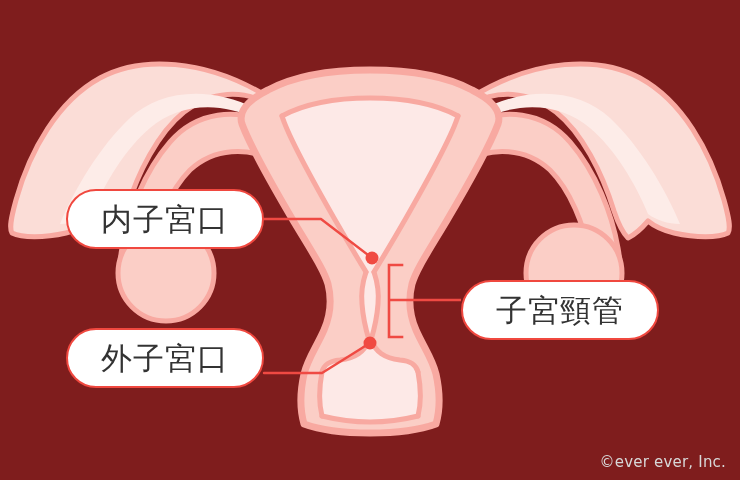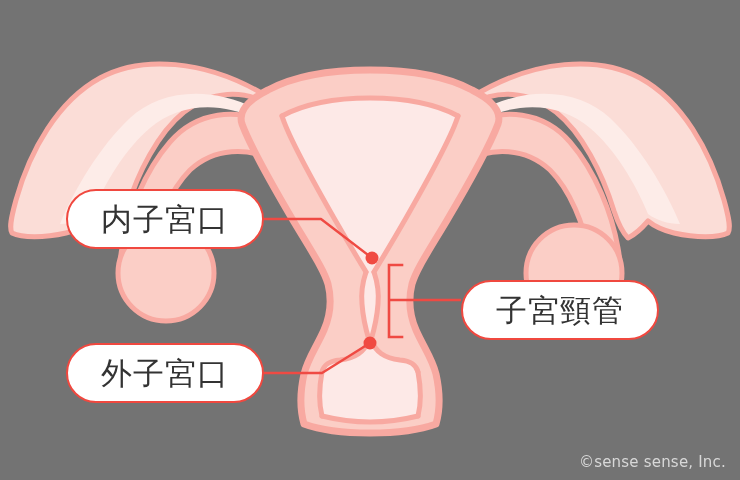--- a/index.html
+++ b/index.html
@@ -11,21 +11,21 @@
     width: 740px;
     height: 480px;
     background: #ffffff;
     font-family: "Liberation Sans", "DejaVu Sans", sans-serif;
     overflow: hidden;
   }
   #diagram-root {
     position: relative;
     width: 740px;
     height: 480px;
-    background: #737373;
+    background: #7f1d1d;
   }
   #anatomy-canvas {
     position: absolute;
     top: 0;
     left: 0;
     width: 740px;
     height: 480px;
     display: block;
   }
   .callout-label {
@@ -45,21 +45,21 @@
     font-family: "DejaVu Sans", "Liberation Sans", sans-serif;
   }
   #label-internal-os {
     left: 66px;
     top: 189px;
     width: 198px;
     height: 60px;
   }
   #label-external-os {
     left: 66px;
-    top: 343px;
+    top: 328px;
     width: 198px;
     height: 60px;
   }
   #label-cervical-canal {
     left: 461px;
     top: 280px;
     width: 198px;
     height: 60px;
   }
   #copyright-notice {
@@ -230,15 +230,15 @@
   </div>
 
   <div class="callout-label" id="label-external-os">
     <span>外子宮口</span>
   </div>
 
   <div class="callout-label" id="label-cervical-canal">
     <span>子宮頸管</span>
   </div>
 
-  <div id="copyright-notice">©sense sense, Inc.</div>
+  <div id="copyright-notice">©ever ever, Inc.</div>
 
 </div>
 
 </body></html>

